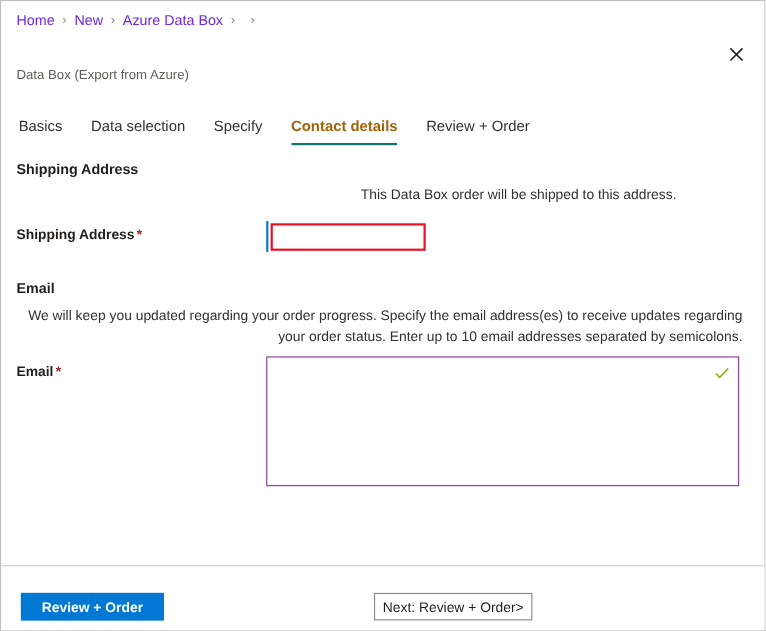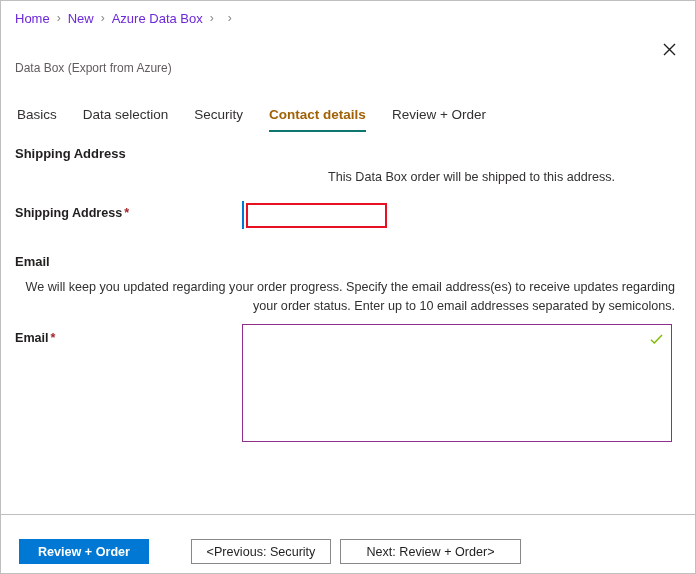--- a/index.html
+++ b/index.html
@@ -242,21 +242,21 @@
     border: 1px solid #0078d4;
     color: #ffffff;
     font-weight: bold;
   }
   .btn-secondary {
     background: #ffffff;
     border: 1px solid #8a8886;
     color: #201f1e;
   }
   #btn-prev { left: 190px; top: 24px; width: 140px; }
-  #btn-next { left: 339px; top: 24px; width: 181px; }
+  #btn-next { left: 339px; top: 24px; width: 144px; }
 </style>
 </head>
 <body>
 
 <div id="page">
 
   <div class="breadcrumb">
     <span class="crumb">Home</span>
     <span class="crumb-sep">›</span>
     <span class="crumb">New</span>
@@ -270,21 +270,21 @@
 
   <div class="close-btn">
     <svg width="13" height="13" viewBox="0 0 13 13" aria-hidden="true">
       <path d="M1 1 L12 12 M12 1 L1 12" stroke="#201f1e" stroke-width="1.4" fill="none"></path>
     </svg>
   </div>
 
   <div class="tabs">
     <div class="tab">Basics</div>
     <div class="tab">Data selection</div>
-    <div class="tab">Security</div>
+    <div class="tab">Specify</div>
     <div class="tab active">Contact details</div>
     <div class="tab">Review + Order</div>
   </div>
 
   <div class="section-head" id="shipping-head">Shipping Address</div>
   <div class="body-text" id="shipping-desc">This Data Box order will be shipped to this address.</div>
 
   <div class="field-label" id="shipping-label">
     <span>Shipping Address</span><span class="req">*</span>
   </div>
@@ -303,17 +303,16 @@
     <span class="check-icon">
       <svg width="13" height="13" viewBox="0 0 13 13" aria-hidden="true">
         <path d="M1 6.8 L4.3 10 L12 2" stroke="#7cbb00" stroke-width="1.4" fill="none"></path>
       </svg>
     </span>
   </div>
 
   <div class="footer-sep"></div>
   <div class="footer">
     <div class="btn btn-primary">Review + Order</div>
-    <div class="btn btn-secondary" id="btn-prev">&lt;Previous: Security</div>
     <div class="btn btn-secondary" id="btn-next">Next: Review + Order&gt;</div>
   </div>
 
 </div>
 
 </body></html>

